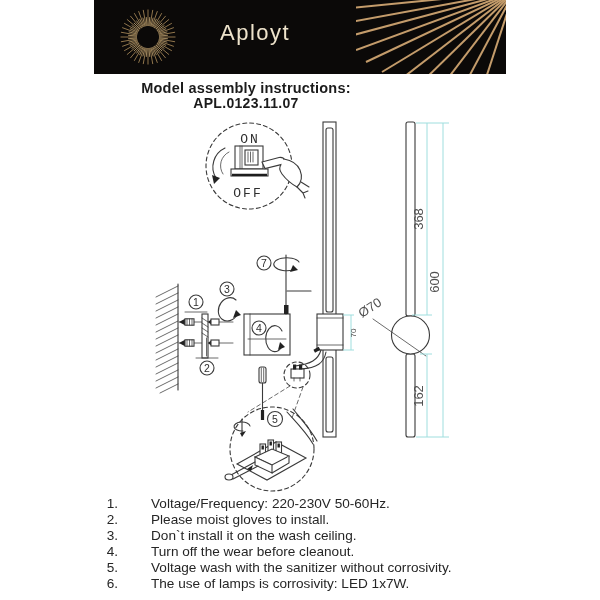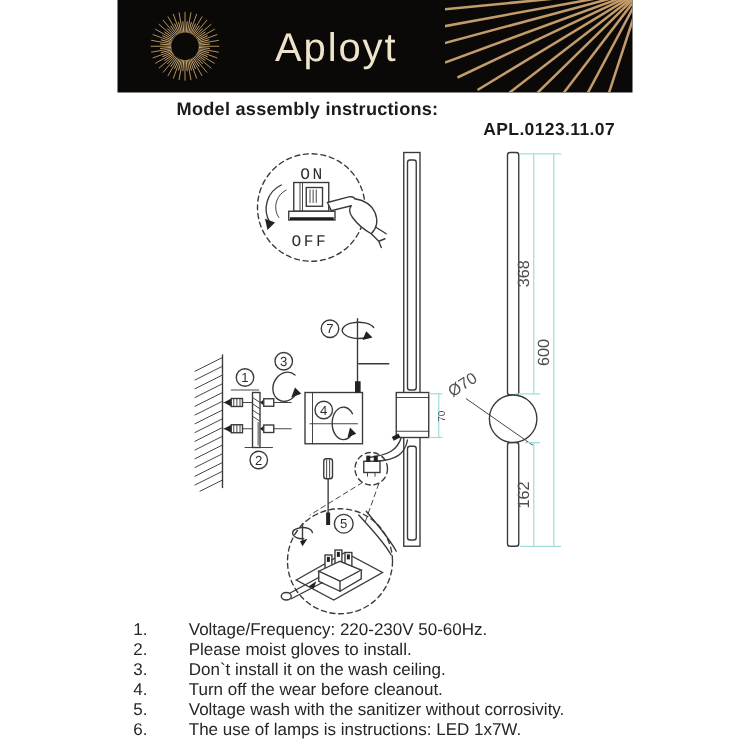--- a/index.html
+++ b/index.html
@@ -1,27 +1,27 @@
 <!DOCTYPE html>
 <html><head>
 <meta charset="utf-8">
 <style>
   html,body{margin:0;padding:0;background:#ffffff;}
   .page{position:relative;width:600px;height:600px;background:#ffffff;overflow:hidden;
         font-family:"Liberation Sans", sans-serif;}
   
   .banner{position:absolute;left:94px;top:0;width:412px;height:74px;background:#0b0908;overflow:hidden;}
   .sunburst{position:absolute;left:22px;top:5px;width:64px;height:64px;}
-  .brand{position:absolute;left:126px;top:20px;font-size:32px;font-weight:400;
+  .brand{position:absolute;left:126px;top:20px;font-size:22px;font-weight:400;
          letter-spacing:1.5px;color:#eee3cb;}
   .rays{position:absolute;right:0;top:0;height:74px;width:150px;}
   
   .title-block{position:absolute;left:0;top:80px;width:492px;text-align:center;color:#1b1b1b;font-weight:bold;}
   .title-line{font-size:14.5px;letter-spacing:0.2px;line-height:16px;}
-  .title-model{font-size:14px;letter-spacing:0.3px;line-height:15px;text-align:right;}
+  .title-model{font-size:14px;letter-spacing:0.3px;line-height:15px;}
   
   .drawing{position:absolute;left:90px;top:112px;width:420px;height:382px;}
   .ln{stroke:#3a3a3a;fill:none;stroke-width:1.1;stroke-linecap:round;}
   .thin{stroke-width:0.75;}
   .thick{stroke-width:2.2;stroke:#1d1d1d;}
   .dash{stroke-dasharray:4 3;}
   .wht{fill:#ffffff;}
   .drk{fill:#222222;stroke:none;}
   .cy{stroke:#9fdede;fill:none;stroke-width:1;}
   .dimtxt{fill:#4f4f4f;font-size:13px;font-family:"Liberation Sans",sans-serif;}
@@ -364,17 +364,17 @@
     <div class="ins-row">
       <span class="ins-num">4.</span>
         <span class="ins-txt">Turn off the wear before cleanout.</span>
     </div>
     <div class="ins-row">
       <span class="ins-num">5.</span>
         <span class="ins-txt">Voltage wash with the sanitizer without corrosivity.</span>
     </div>
     <div class="ins-row">
       <span class="ins-num">6.</span>
-        <span class="ins-txt">The use of lamps is instructions: LED 1x7W.</span>
+        <span class="ins-txt">The use of lamps is corrosivity: LED 1x7W.</span>
     </div>
   </div>
 
 </div>
 
 </body></html>

